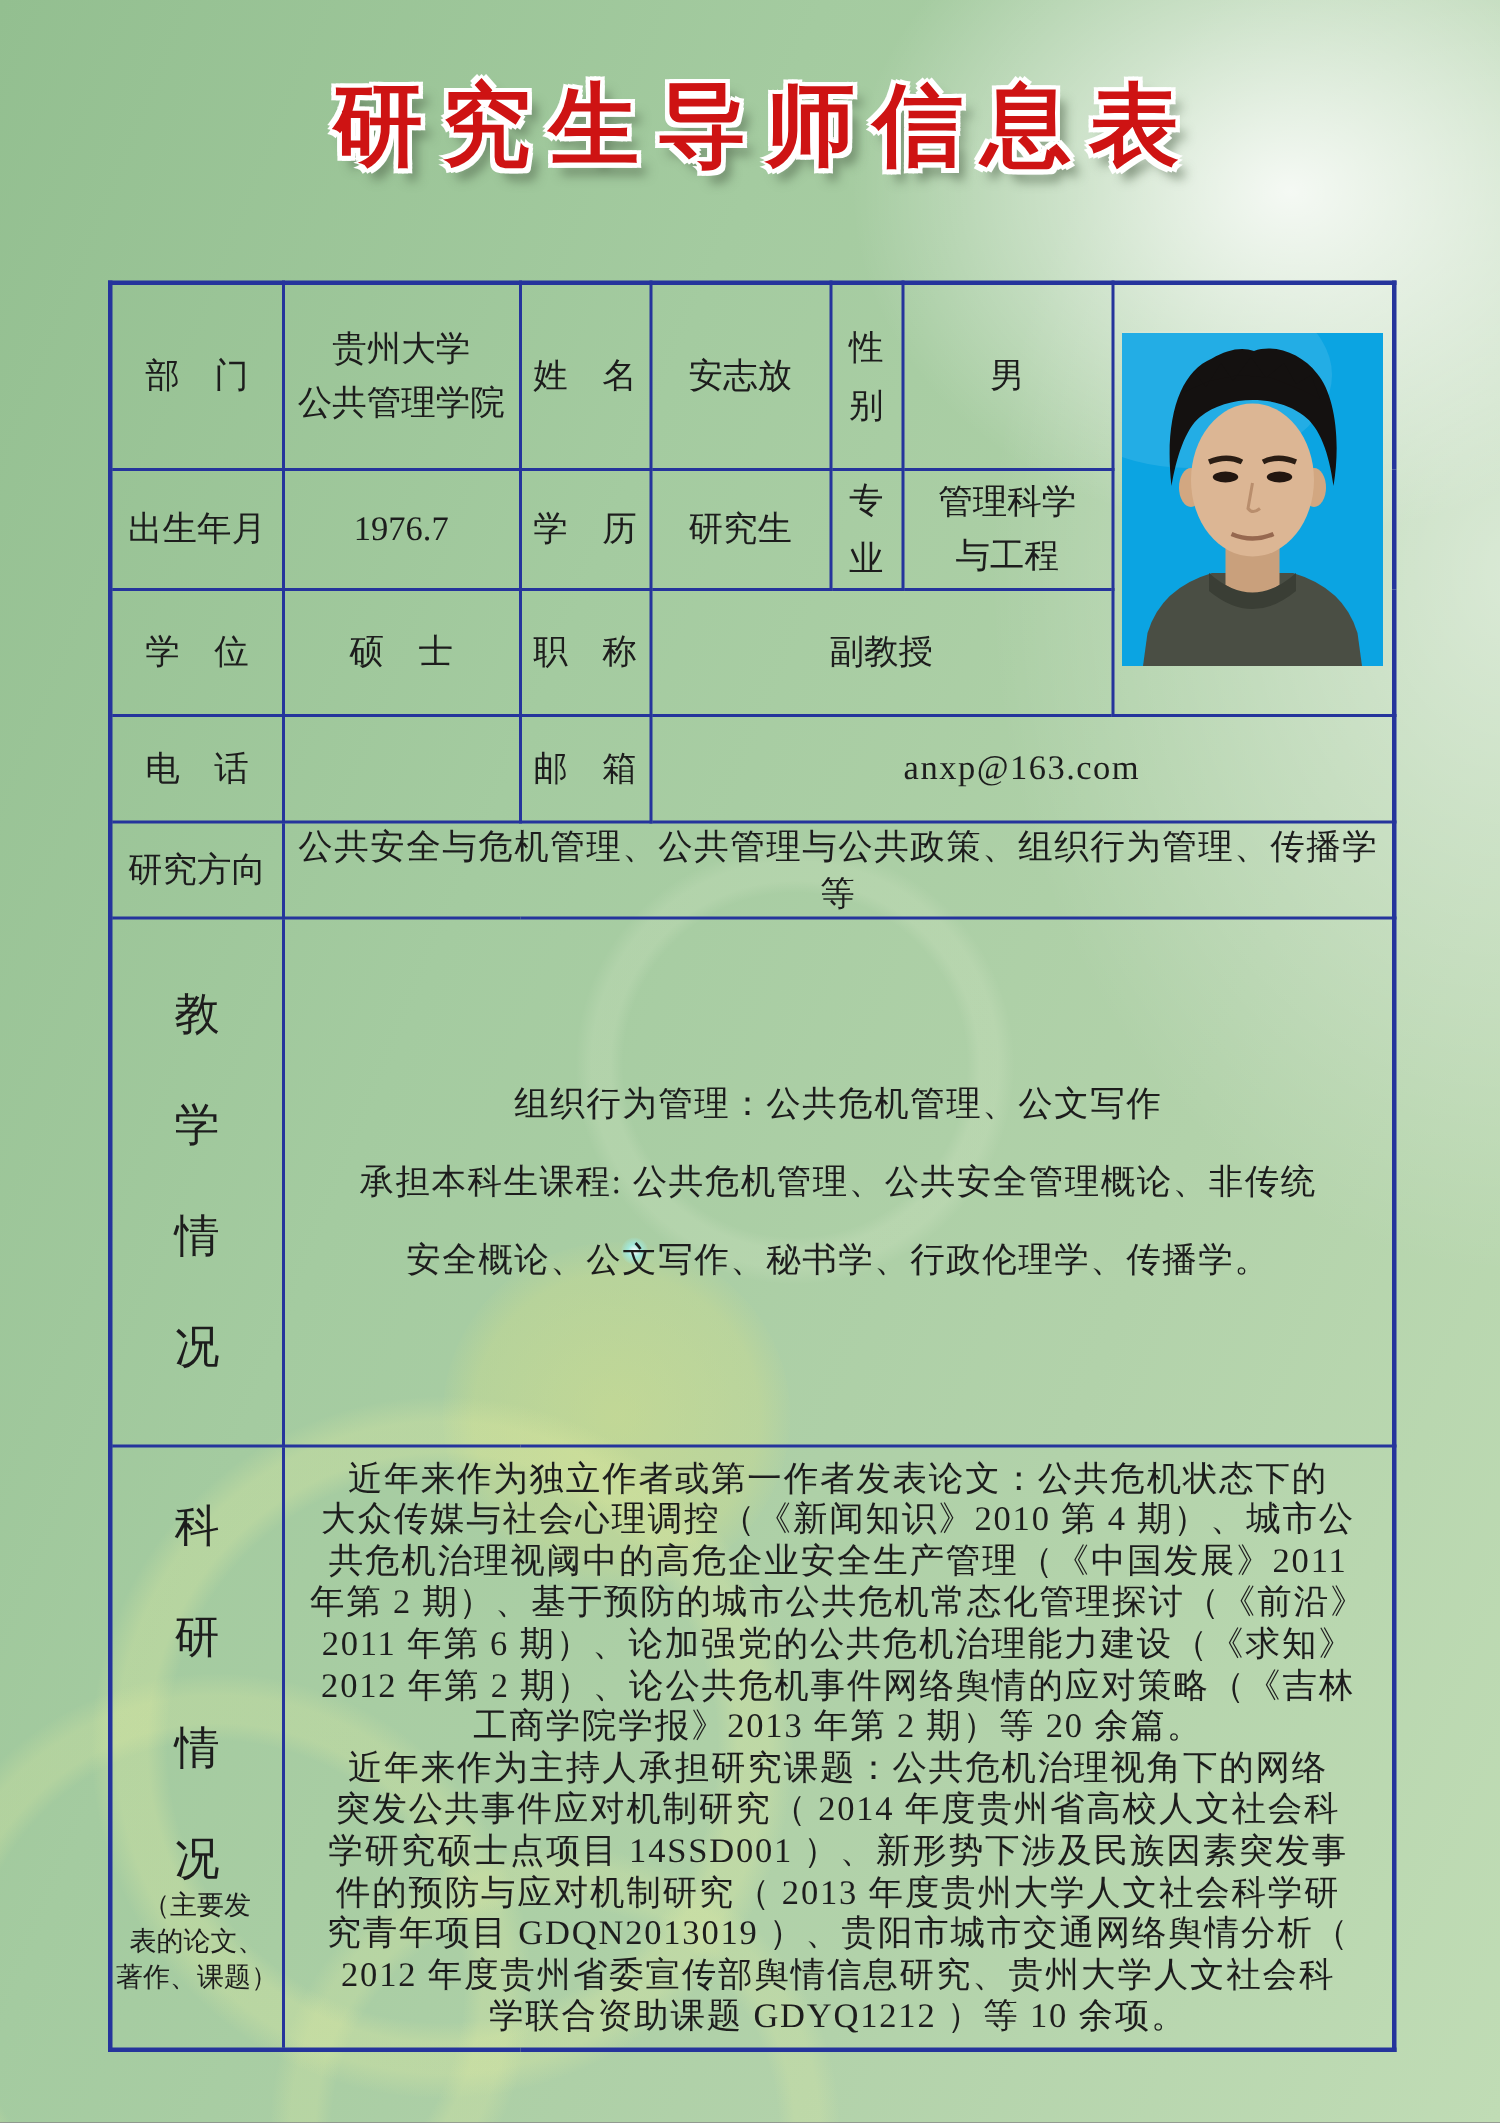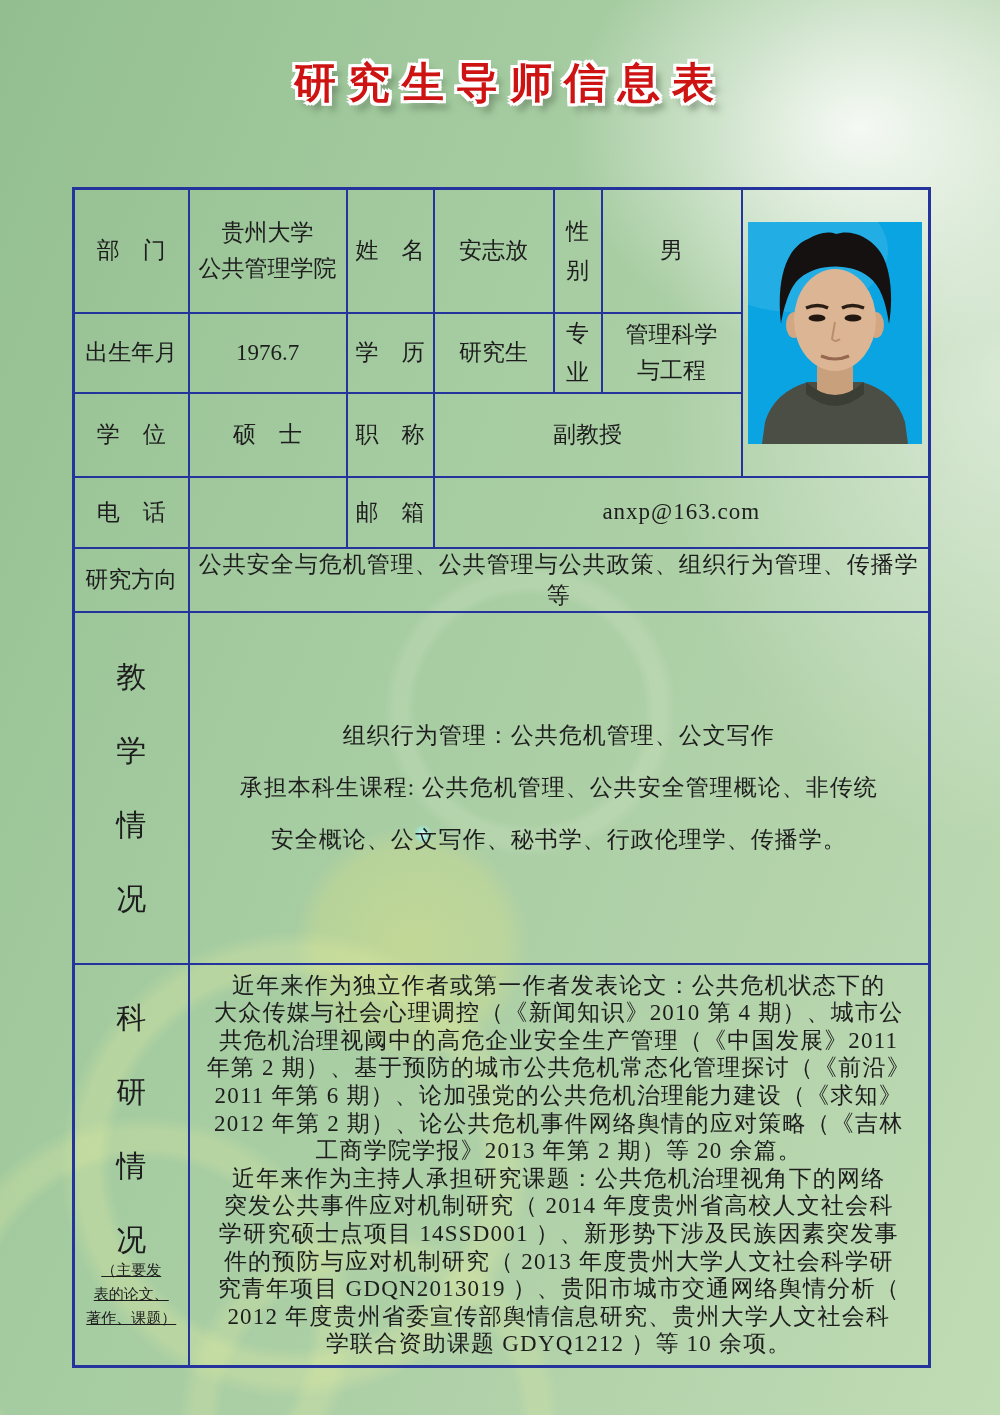--- a/index.html
+++ b/index.html
@@ -24,23 +24,23 @@
   .flare-ring2{left:-70px;top:1110px;width:430px;height:430px;
     background:radial-gradient(circle, rgba(235,240,160,0) 54%, rgba(235,240,160,.22) 58%, rgba(235,240,160,.22) 64%, rgba(235,240,160,0) 69%);}
   .flare-ring3{left:175px;top:1225px;width:390px;height:390px;
     background:radial-gradient(circle, rgba(235,240,160,0) 54%, rgba(235,240,160,.20) 58%, rgba(235,240,160,.20) 64%, rgba(235,240,160,0) 69%);}
   .flare-ring4{left:380px;top:560px;width:300px;height:300px;
     background:radial-gradient(circle, rgba(255,255,230,0) 54%, rgba(255,255,230,.12) 58%, rgba(255,255,230,.12) 64%, rgba(255,255,230,0) 69%);}
   .flare-dot{left:414px;top:825px;width:18px;height:18px;
     background:radial-gradient(circle, #ffffff 0%, rgba(160,235,225,.9) 35%, rgba(160,235,225,0) 75%);}
 
   .title{
-    position:absolute;left:0;top:55px;width:100%;
+    position:absolute;left:0;top:44px;width:100%;
     text-align:center;
-    font-size:42px;font-weight:bold;
+    font-size:60px;font-weight:bold;
     letter-spacing:12px;padding-left:20px;box-sizing:border-box;
     color:#ce1313;
     text-shadow:
       -3px -3px 0 #fff, 3px -3px 0 #fff, -3px 3px 0 #fff, 3px 3px 0 #fff,
       -3px 0 0 #fff, 3px 0 0 #fff, 0 -3px 0 #fff, 0 3px 0 #fff,
       6px 8px 7px rgba(75,95,70,.65);
     white-space:nowrap;
   }
 
   table.info{
@@ -62,21 +62,21 @@
 
   .pre{white-space:pre-line;}
   .two-line{line-height:36px;}
   .vlbl{line-height:39px;}
   .email{text-align:left;padding-left:70px;font-size:26px;letter-spacing:1px;}
   .dir-val{text-align:left;padding-left:36px;letter-spacing:1px;}
   .teach-cell{vertical-align:top;text-align:left;padding:40px 26px 0 34px;font-size:23px;line-height:52px;letter-spacing:1px;}
   .res-cell{vertical-align:top;text-align:left;padding:12px 28px 0 40px;font-size:20px;line-height:27.6px;letter-spacing:1.2px;}
   .vhead-cell{vertical-align:top;padding-top:26px;}
   .vhead{font-size:30px;line-height:37px;white-space:pre-line;}
-  .vnote{font-size:15px;line-height:24px;white-space:pre-line;text-decoration:underline;}
+  .vnote{font-size:18px;line-height:24px;white-space:pre-line;}
   .photo-cell{padding:0;}
   .photo{width:174px;height:224px;margin:0 auto;display:block;}
 </style>
 </head>
 <body>
 
 <div class="sheet">
 
   <div class="flare flare-blob"></div>
   <div class="flare flare-ring1"></div>

